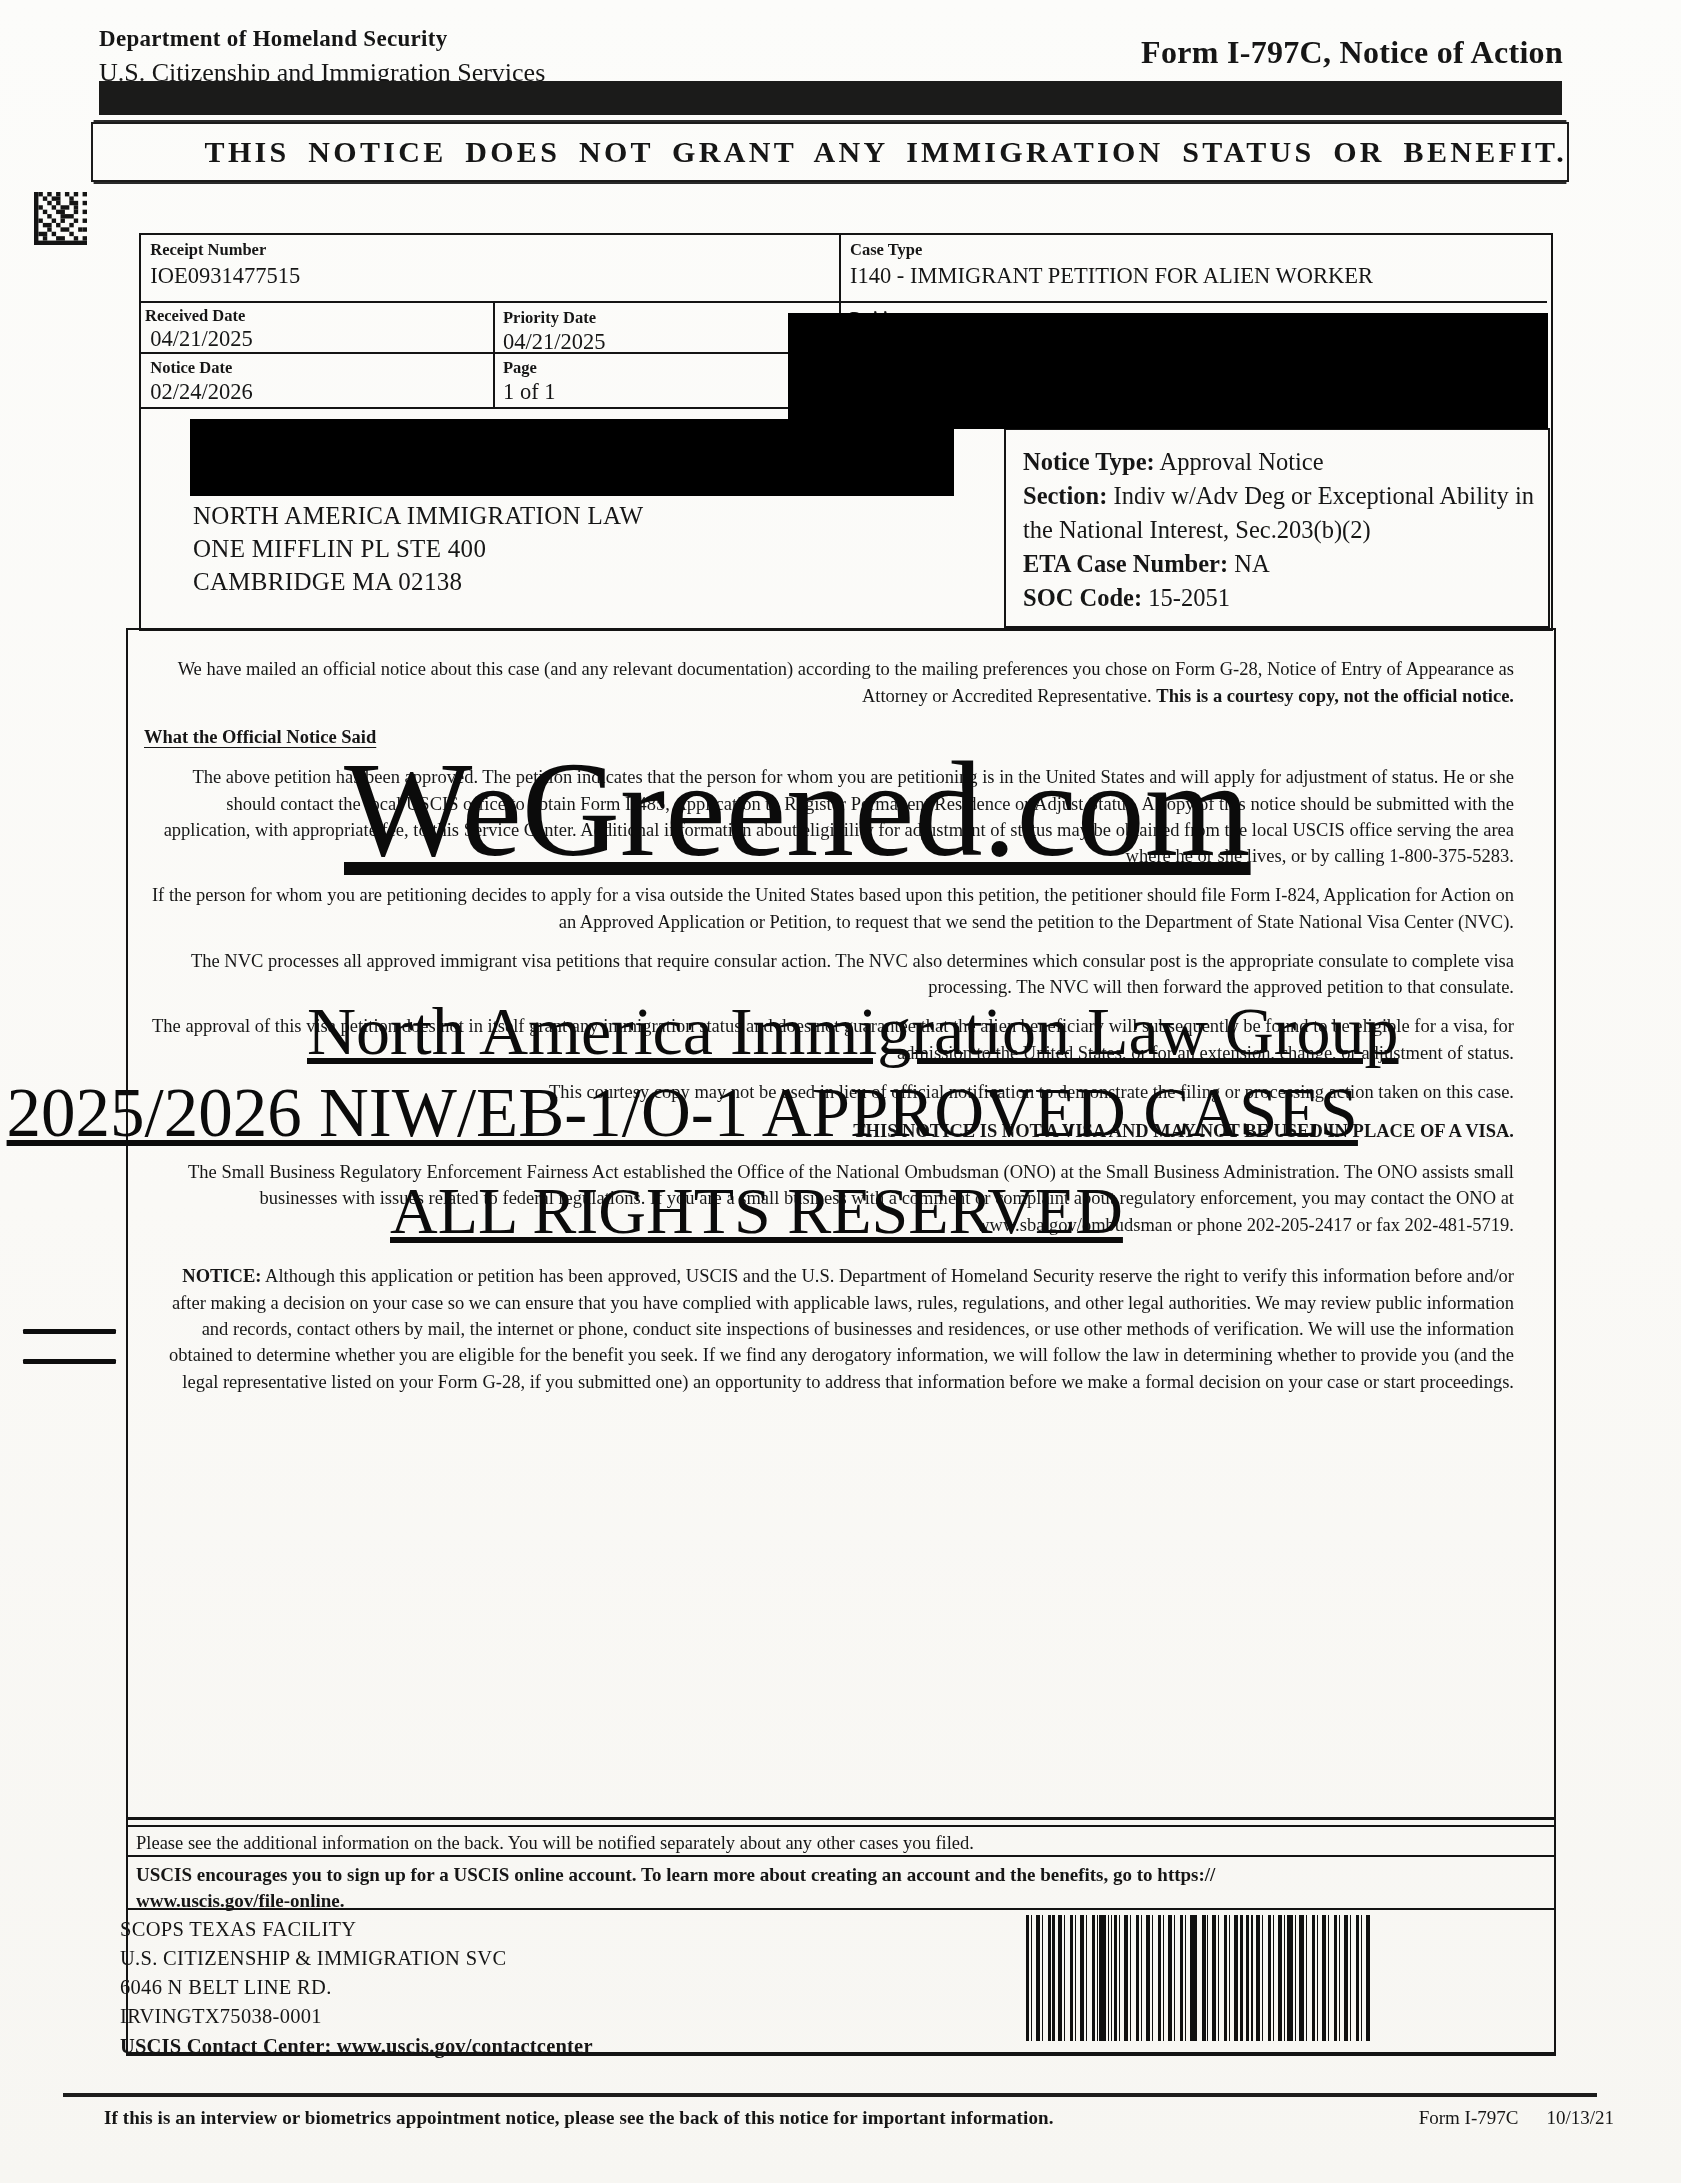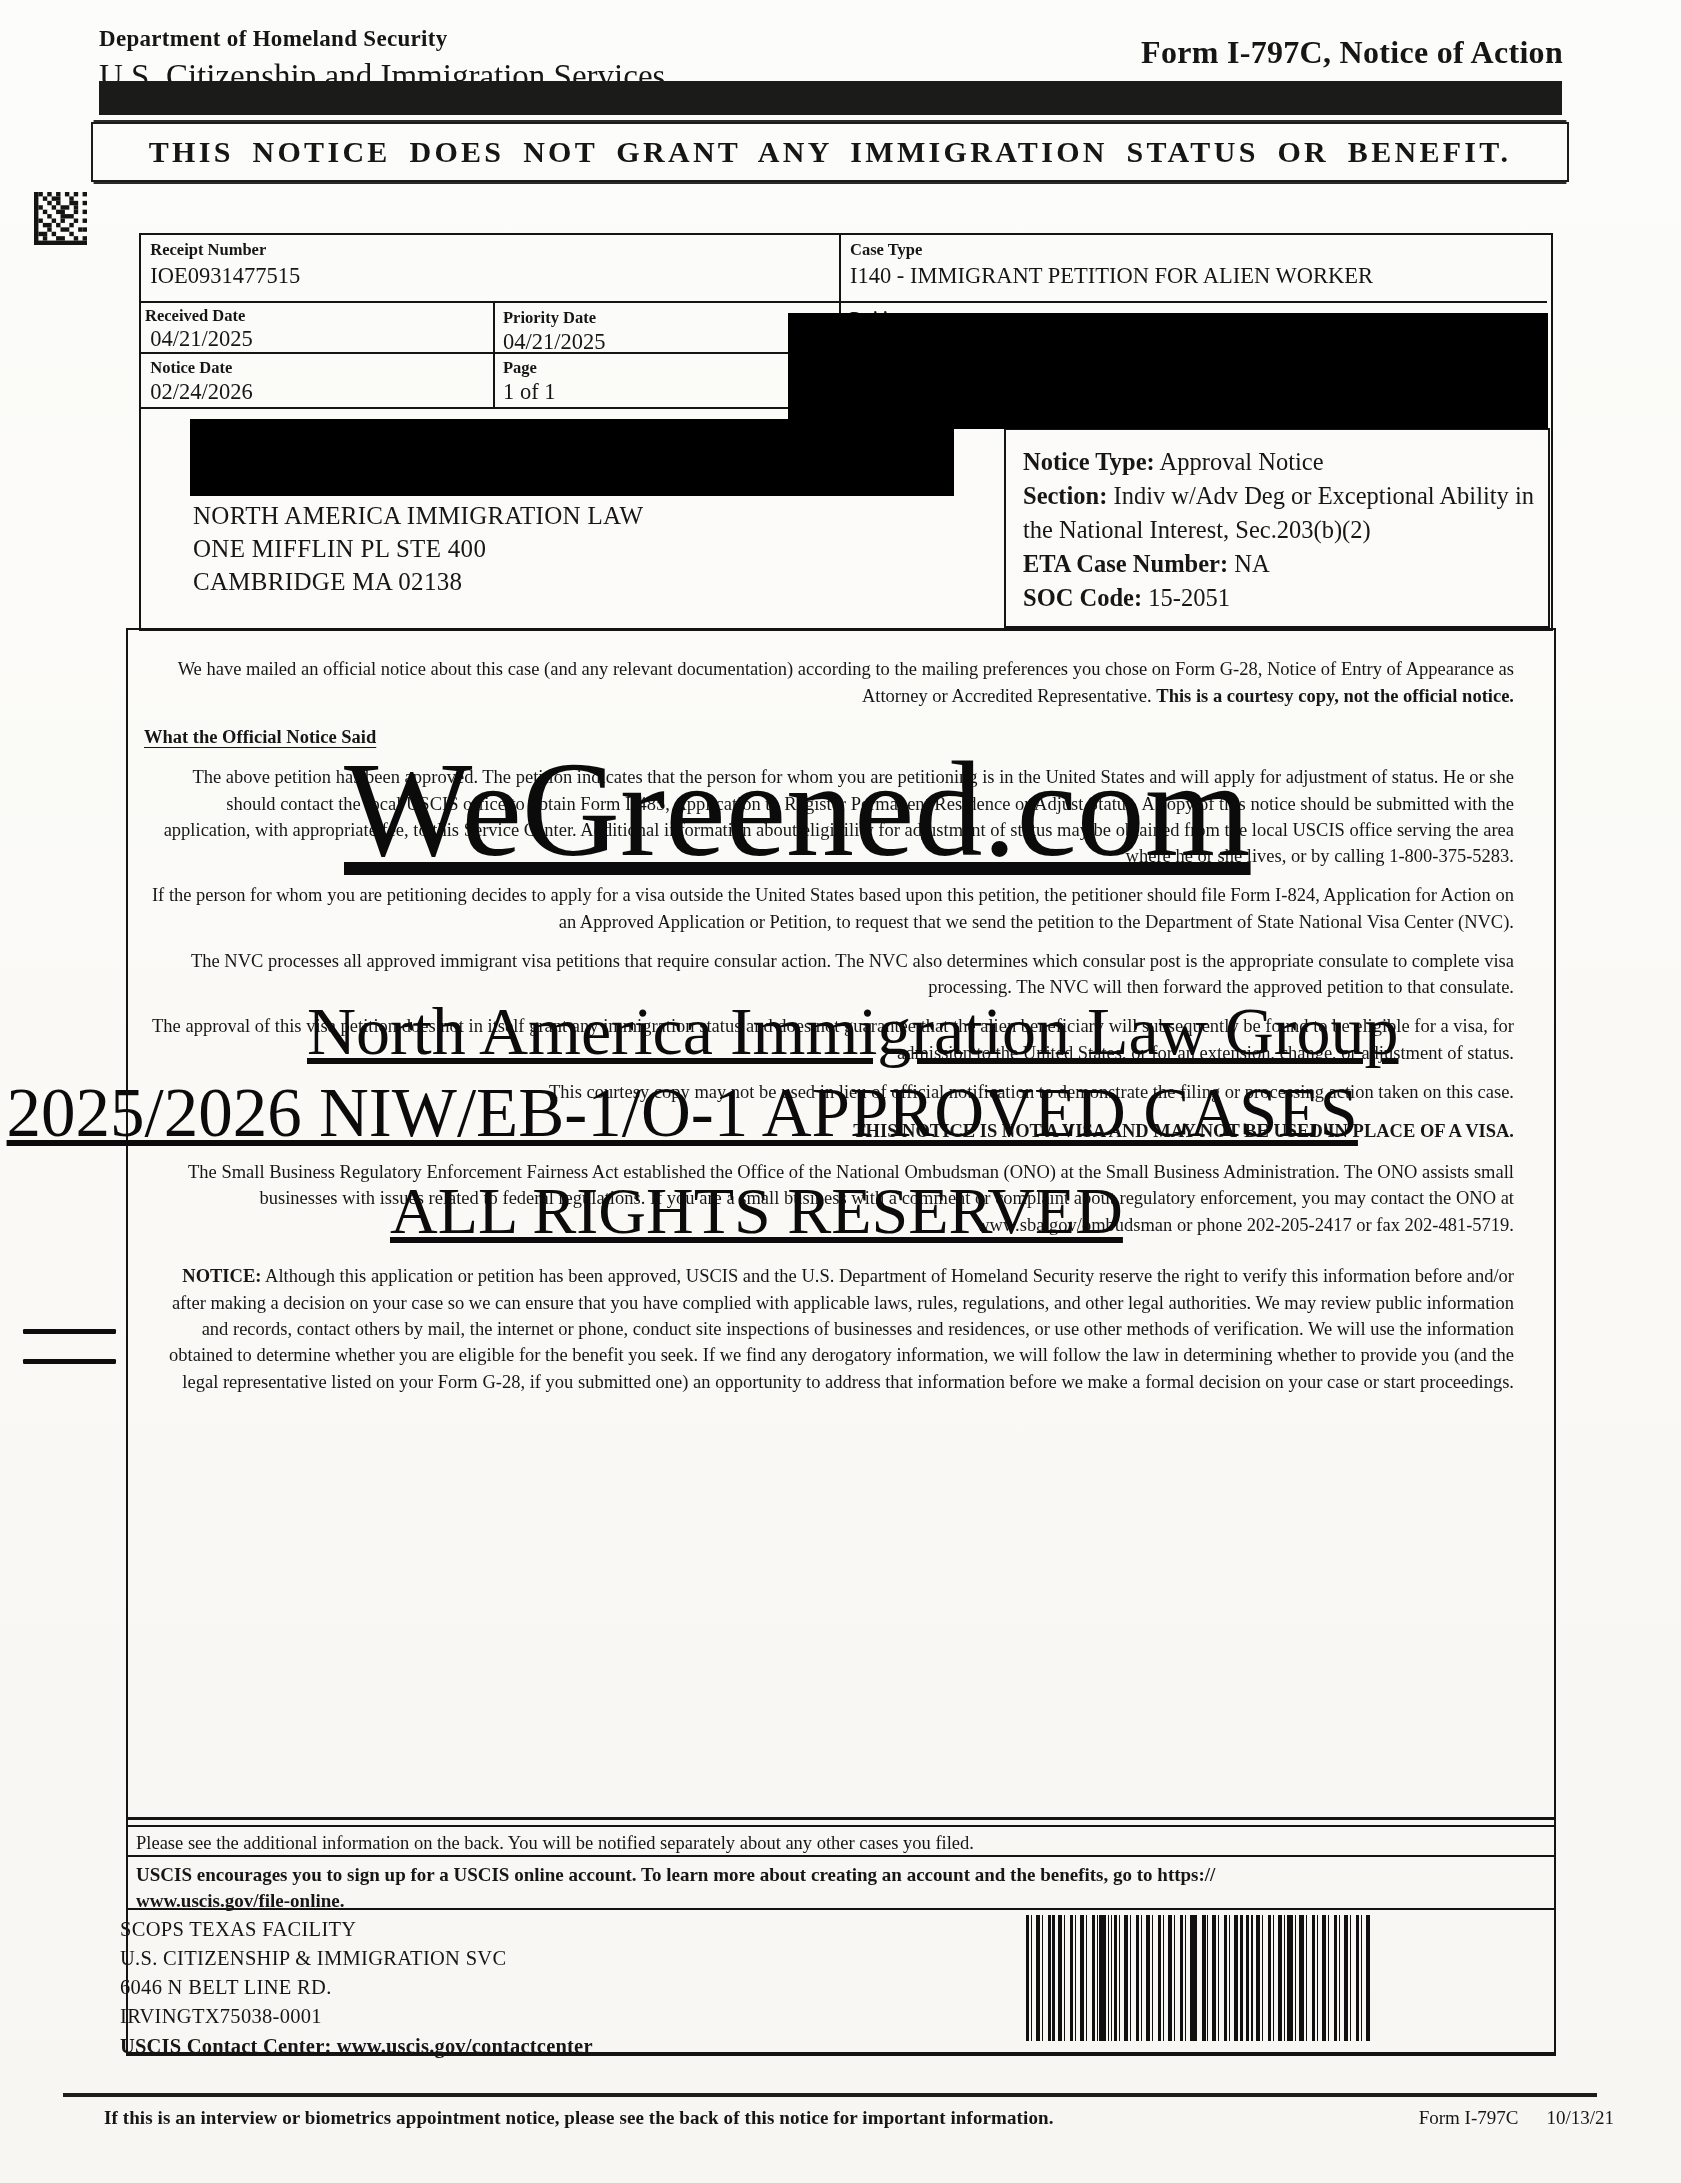--- a/index.html
+++ b/index.html
@@ -7,26 +7,26 @@
     position:relative;
     width:1681px;height:2183px;
     background:linear-gradient(180deg,#fcfcfa 0%,#faf9f6 55%,#f7f6f2 100%);
     font-family:"Liberation Serif","DejaVu Serif",serif;
     color:#161616;
     overflow:hidden;
   }
   .abs{position:absolute;}
   
   .agency1{left:99px;top:26.4px;font-size:23px;font-weight:bold;letter-spacing:0.3px;}
-  .agency2{left:99px;top:58px;font-size:33px;}
+  .agency2{left:99px;top:58px;font-size:26px;}
   .formtitle{right:118px;top:34px;font-size:32px;font-weight:bold;letter-spacing:0.3px;}
   .topbar{left:99px;top:81px;width:1463px;height:34px;background:#1b1b1a;}
   .banner{
     left:91px;top:122px;width:1474px;height:56px;
-    border:2.6px solid #1c1c1c;display:flex;align-items:center;justify-content:center;
+    border:2.6px solid #1c1c1c;display:flex;align-items:center;justify-content:flex-end;
     box-shadow:0 -4.6px 0 -2.6px #2a2a2a, 0 4.6px 0 -2.6px #2a2a2a;
   }
   .banner span{font-size:30px;font-weight:bold;letter-spacing:3.3px;word-spacing:8px;white-space:nowrap;}
   
   .casetable{left:139px;top:233px;width:1410px;height:394px;border:2px solid #141414;}
   .casetable .cellabel{position:absolute;font-size:16.5px;font-weight:bold;}
   .casetable .celvalue{position:absolute;font-size:22.5px;}
   .hline{position:absolute;background:#141414;height:2px;}
   .vline{position:absolute;background:#141414;width:2px;}
   .redaction{background:#000;z-index:3;}

